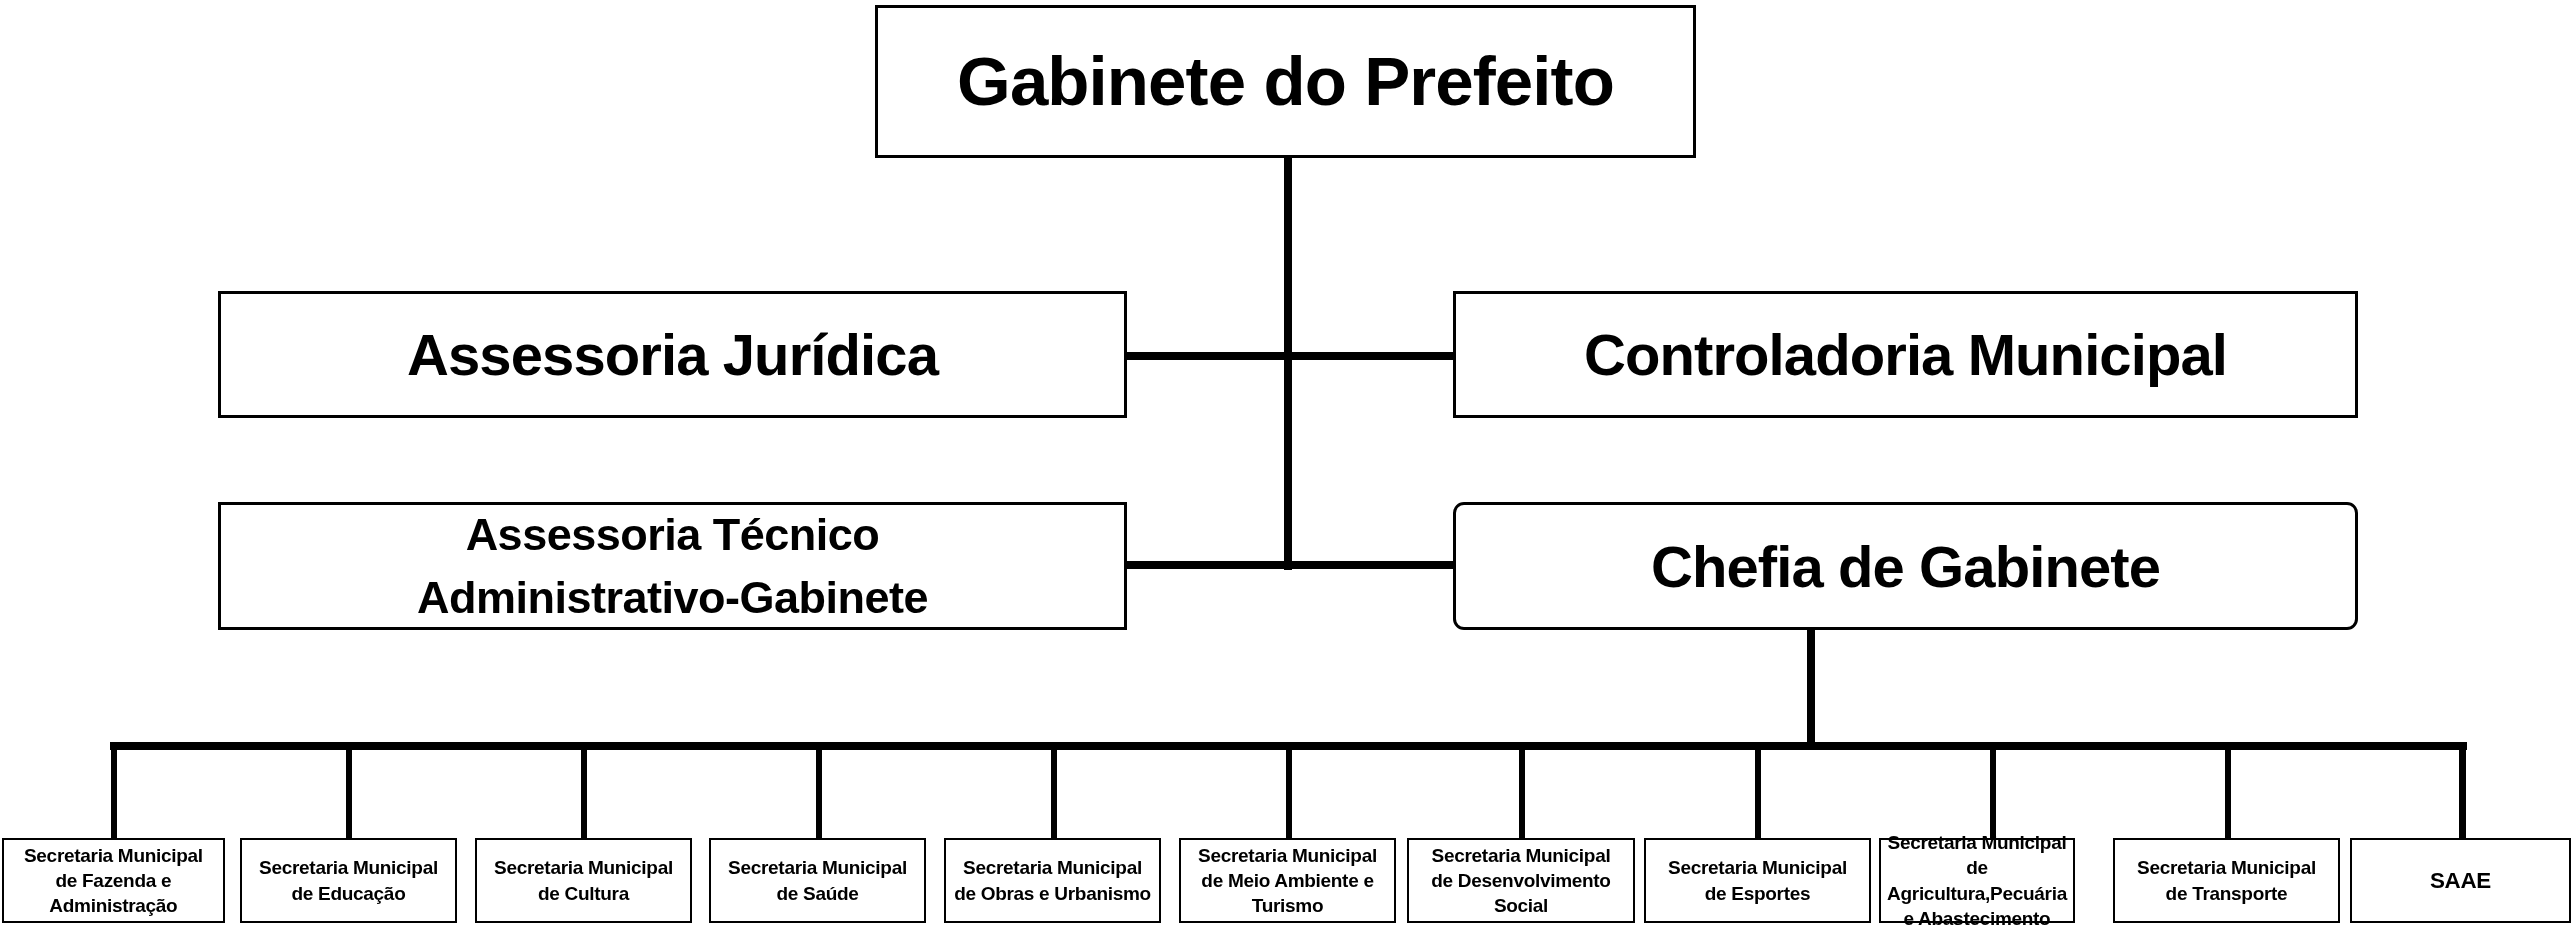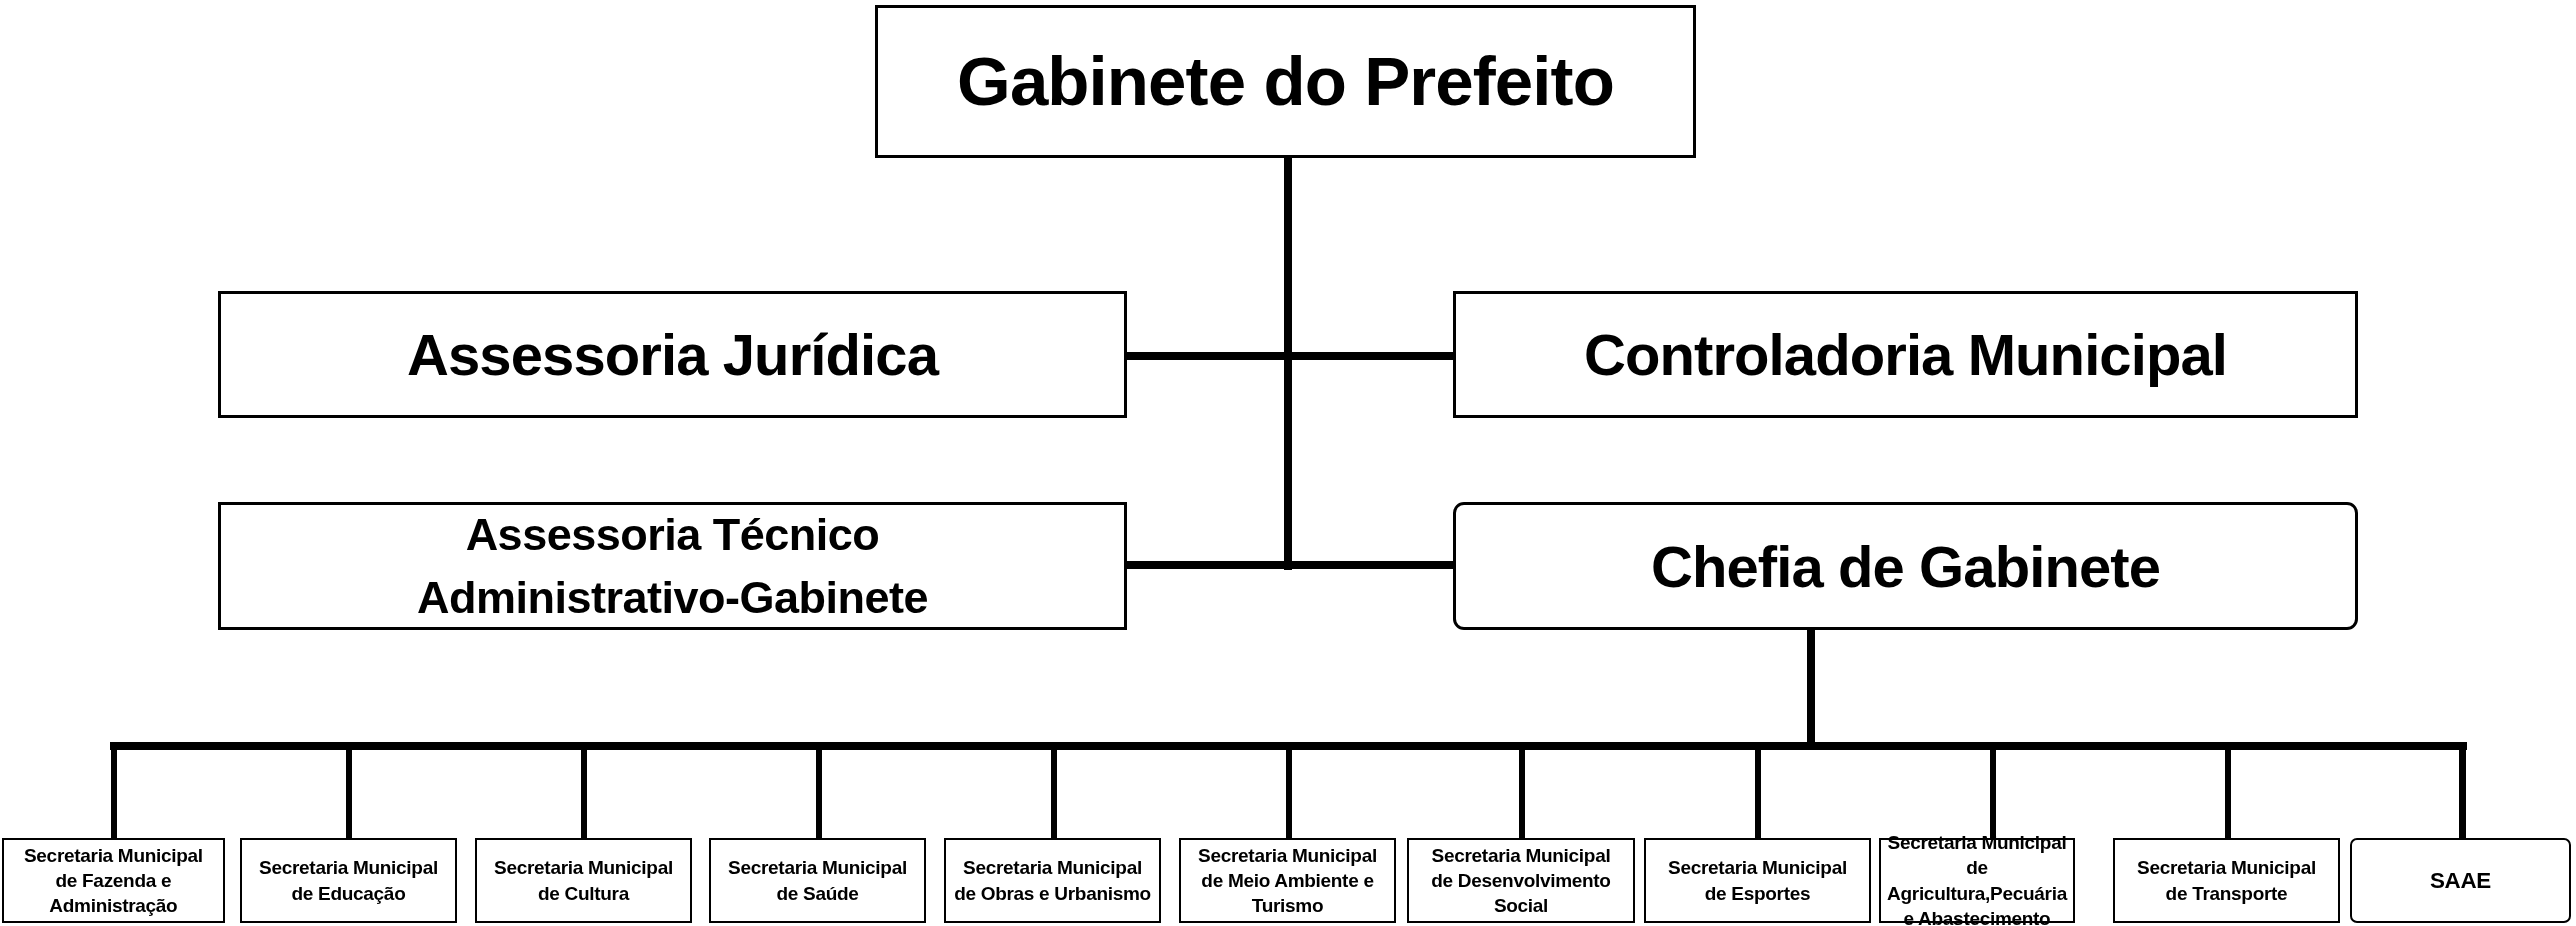--- a/index.html
+++ b/index.html
@@ -108,18 +108,18 @@
   </div>
   <div class="box dept" style="left:1879px;top:838px;width:196px;height:85px;">
     <span class="lbl">Secretaria Municipal de
 Agricultura,Pecuária
 e Abastecimento</span>
   </div>
   <div class="box dept" style="left:2113px;top:838px;width:227px;height:85px;">
     <span class="lbl">Secretaria Municipal
 de Transporte</span>
   </div>
-  <div class="box dept" style="left:2350px;top:838px;width:221px;height:85px;border-radius:7px;">
+  <div class="box dept" style="left:2350px;top:838px;width:221px;height:85px;">
     <span class="lbl" style="font-size:22.4px;">SAAE</span>
   </div>
 
 </div>
 
 
 </body></html>

